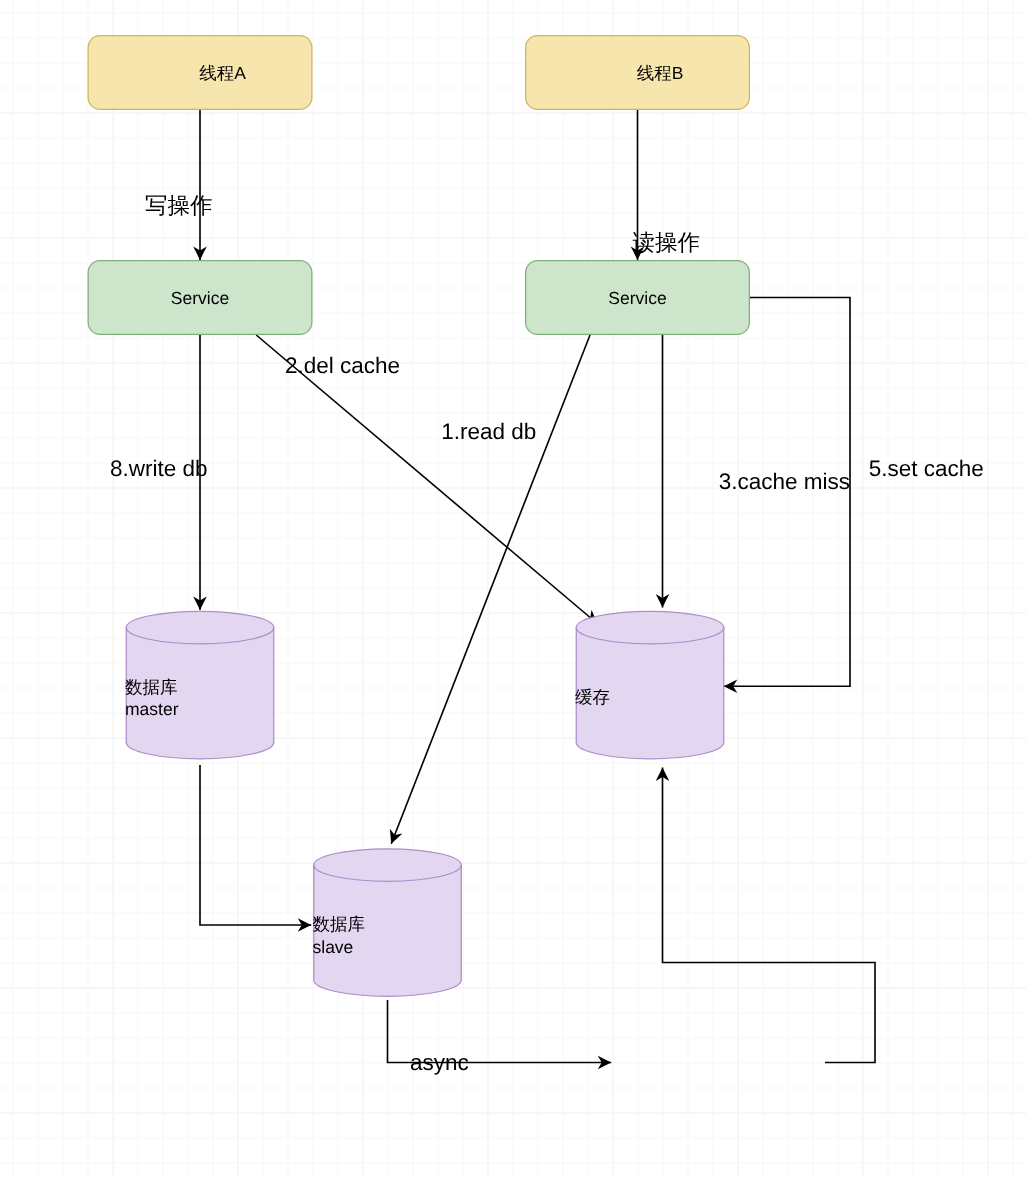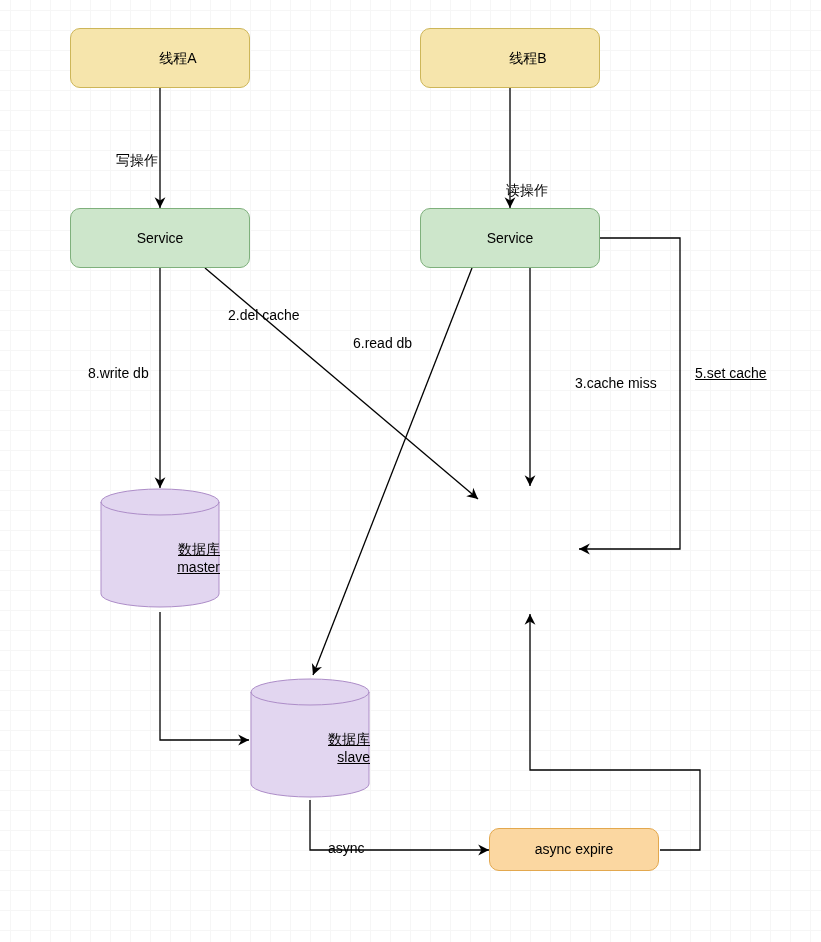--- a/index.html
+++ b/index.html
@@ -51,31 +51,30 @@
   .green  { background: #cde6cb; border-color: #7fb07c; }
   .orange { background: #fbd7a1; border-color: #e3a84e; }
 
   .cyl {
     position: absolute;
   }
   .cyl svg { display: block; }
   .cyl .cyl-label {
     position: absolute;
     left: 0; right: 0;
-    text-align: right;
+    text-align: left;
     line-height: 1.3;
     pointer-events: none;
-    text-decoration: underline;
   }
 
   .label {
     position: absolute;
     white-space: nowrap;
     background: transparent;
-    font-size: 14px;
+    font-size: 18px;
   }
 </style>
 </head>
 <body>
 
 <div class="canvas">
 
   <svg class="overlay">
     <defs>
       <marker id="ah" viewBox="0 0 12 12" refX="11" refY="6" markerWidth="10" markerHeight="10" orient="auto-start-reverse">
@@ -113,23 +112,20 @@
   </div>
 
   <div class="node green" style="left:70px; top:208px; width:180px; height:60px;">
     <span>Service</span>
   </div>
 
   <div class="node green" style="left:420px; top:208px; width:180px; height:60px;">
     <span>Service</span>
   </div>
 
-  <div class="node orange" style="left:489px; top:828px; width:170px; height:43px;">
-    <span>async expire</span>
-  </div>
 
   <div class="cyl" style="left:100px; top:488px; width:120px; height:120px;">
     <svg width="120" height="120" viewBox="0 0 120 120">
       <ellipse cx="60" cy="14" rx="59" ry="13" fill="#e2d6f0" stroke="#ad8dc8"></ellipse>
       <path d="M1 14 L1 106 A59 13 0 0 0 119 106 L119 14" fill="#e2d6f0" stroke="#ad8dc8"></path>
       <path d="M1 14 A59 13 0 0 0 119 14" fill="none" stroke="#ad8dc8"></path>
     </svg>
     <div class="cyl-label" style="top:52px;">
       <span>数据库<br>master</span>
     </div>
@@ -139,30 +135,40 @@
     <svg width="120" height="120" viewBox="0 0 120 120">
       <ellipse cx="60" cy="14" rx="59" ry="13" fill="#e2d6f0" stroke="#ad8dc8"></ellipse>
       <path d="M1 14 L1 106 A59 13 0 0 0 119 106 L119 14" fill="#e2d6f0" stroke="#ad8dc8"></path>
       <path d="M1 14 A59 13 0 0 0 119 14" fill="none" stroke="#ad8dc8"></path>
     </svg>
     <div class="cyl-label" style="top:52px;">
       <span>数据库<br>slave</span>
     </div>
   </div>
 
+  <div class="cyl" style="left:460px; top:488px; width:120px; height:120px;">
+    <svg width="120" height="120" viewBox="0 0 120 120">
+      <ellipse cx="60" cy="14" rx="59" ry="13" fill="#e2d6f0" stroke="#ad8dc8"></ellipse>
+      <path d="M1 14 L1 106 A59 13 0 0 0 119 106 L119 14" fill="#e2d6f0" stroke="#ad8dc8"></path>
+      <path d="M1 14 A59 13 0 0 0 119 14" fill="none" stroke="#ad8dc8"></path>
+    </svg>
+    <div class="cyl-label" style="top:60px;">
+      <span>缓存</span>
+    </div>
+  </div>
 
   <div class="label" style="left:116px; top:152px;">写操作</div>
 
   <div class="label" style="left:506px; top:152px;margin-top:30px;">读操作</div>
 
   <div class="label" style="left:88px; top:365px;">8.write db</div>
 
-  <div class="label" style="left:228px; top:282px;margin-top:25px;">2.del cache</div>
+  <div class="label" style="left:228px; top:282px;">2.del cache</div>
 
-  <div class="label" style="left:353px; top:335px;">6.read db</div>
+  <div class="label" style="left:353px; top:335px;">1.read db</div>
 
   <div class="label" style="left:543px; top:375px;margin-left:32px;">3.cache miss</div>
 
-  <div class="label" style="left:695px; top:365px;text-decoration:underline;">5.set cache</div>
+  <div class="label" style="left:695px; top:365px;">5.set cache</div>
 
   <div class="label" style="left:328px; top:840px;">async</div>
 
 </div>
 
 </body></html>

